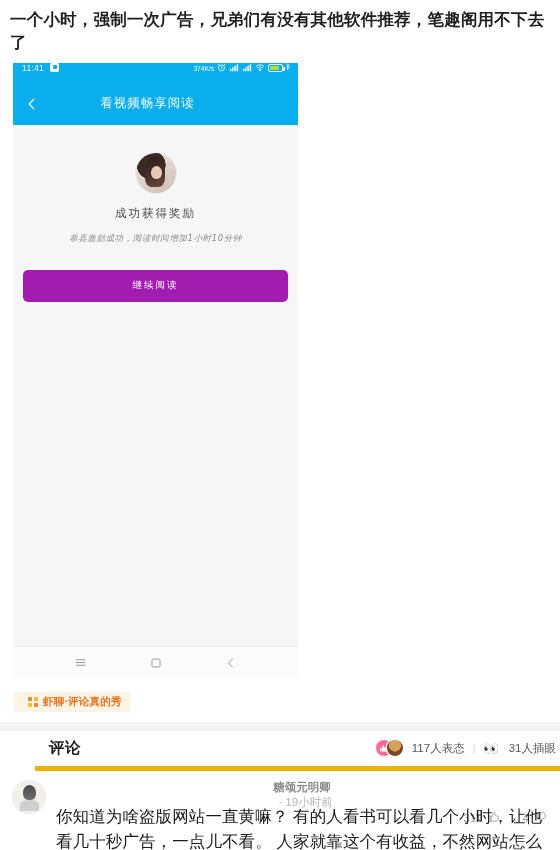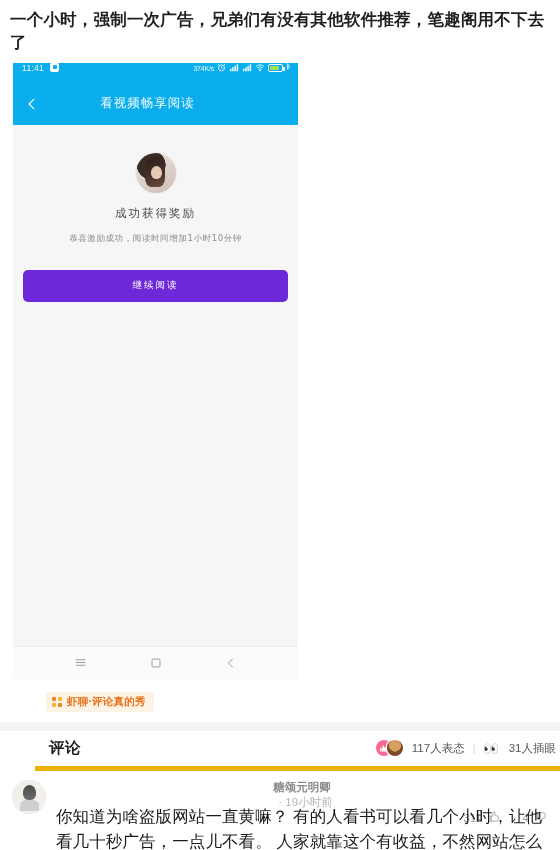--- a/index.html
+++ b/index.html
@@ -108,25 +108,26 @@
   }
   .reward-title {
     margin-top: 13px;
     font-size: 11.5px; color: #4b4b4b; letter-spacing: 2px;
     font-family: "DejaVu Sans", sans-serif;
   }
   .reward-sub {
     margin-top: 12px;
     font-size: 8.5px; color: #8a8a8a; letter-spacing: .6px;
     font-family: "DejaVu Sans", sans-serif;
+    font-style: italic;
   }
   .reward-btn {
     margin: 25px 10px 0 10px;
     width: 265px; height: 32px;
-    background: #6d28d9;
+    background: #a21caf;
     border-radius: 5px;
     display: flex; align-items: center; justify-content: center;
     color: #ffffff; font-size: 9.5px; letter-spacing: 2px;
     font-family: "DejaVu Sans", sans-serif;
   }
 
   
   .navbar {
     height: 33px;
     background: #fbfbfb;
@@ -135,22 +136,21 @@
     padding: 0 30px;
   }
   .navbar span { display:inline-flex; color:#9a9a9a; }
 
   
   .badge-row { padding: 8px 0 0 14px; }
   .src-badge {
     display: inline-flex; align-items: center; gap: 5px;
     background: #fdf3e4;
     border-radius: 3px;
-    padding: 3px 8px 3px 6px;
-    margin-left: 32px;
+    padding: 3px 8px 3px 14px;
   }
   .grid-ico { display: grid; grid-template-columns: 4px 4px; gap: 2px; }
   .grid-ico i { width:4px; height:4px; background:#f0852a; border-radius:1px; display:block; }
   .grid-ico i:nth-child(2){ background:#f7b733; }
   .grid-ico i:nth-child(3){ background:#f7b733; }
   .src-badge-text {
     font-size: 10.5px; color: #e8721c; font-weight: 700; letter-spacing: .2px;
   }
 
   

